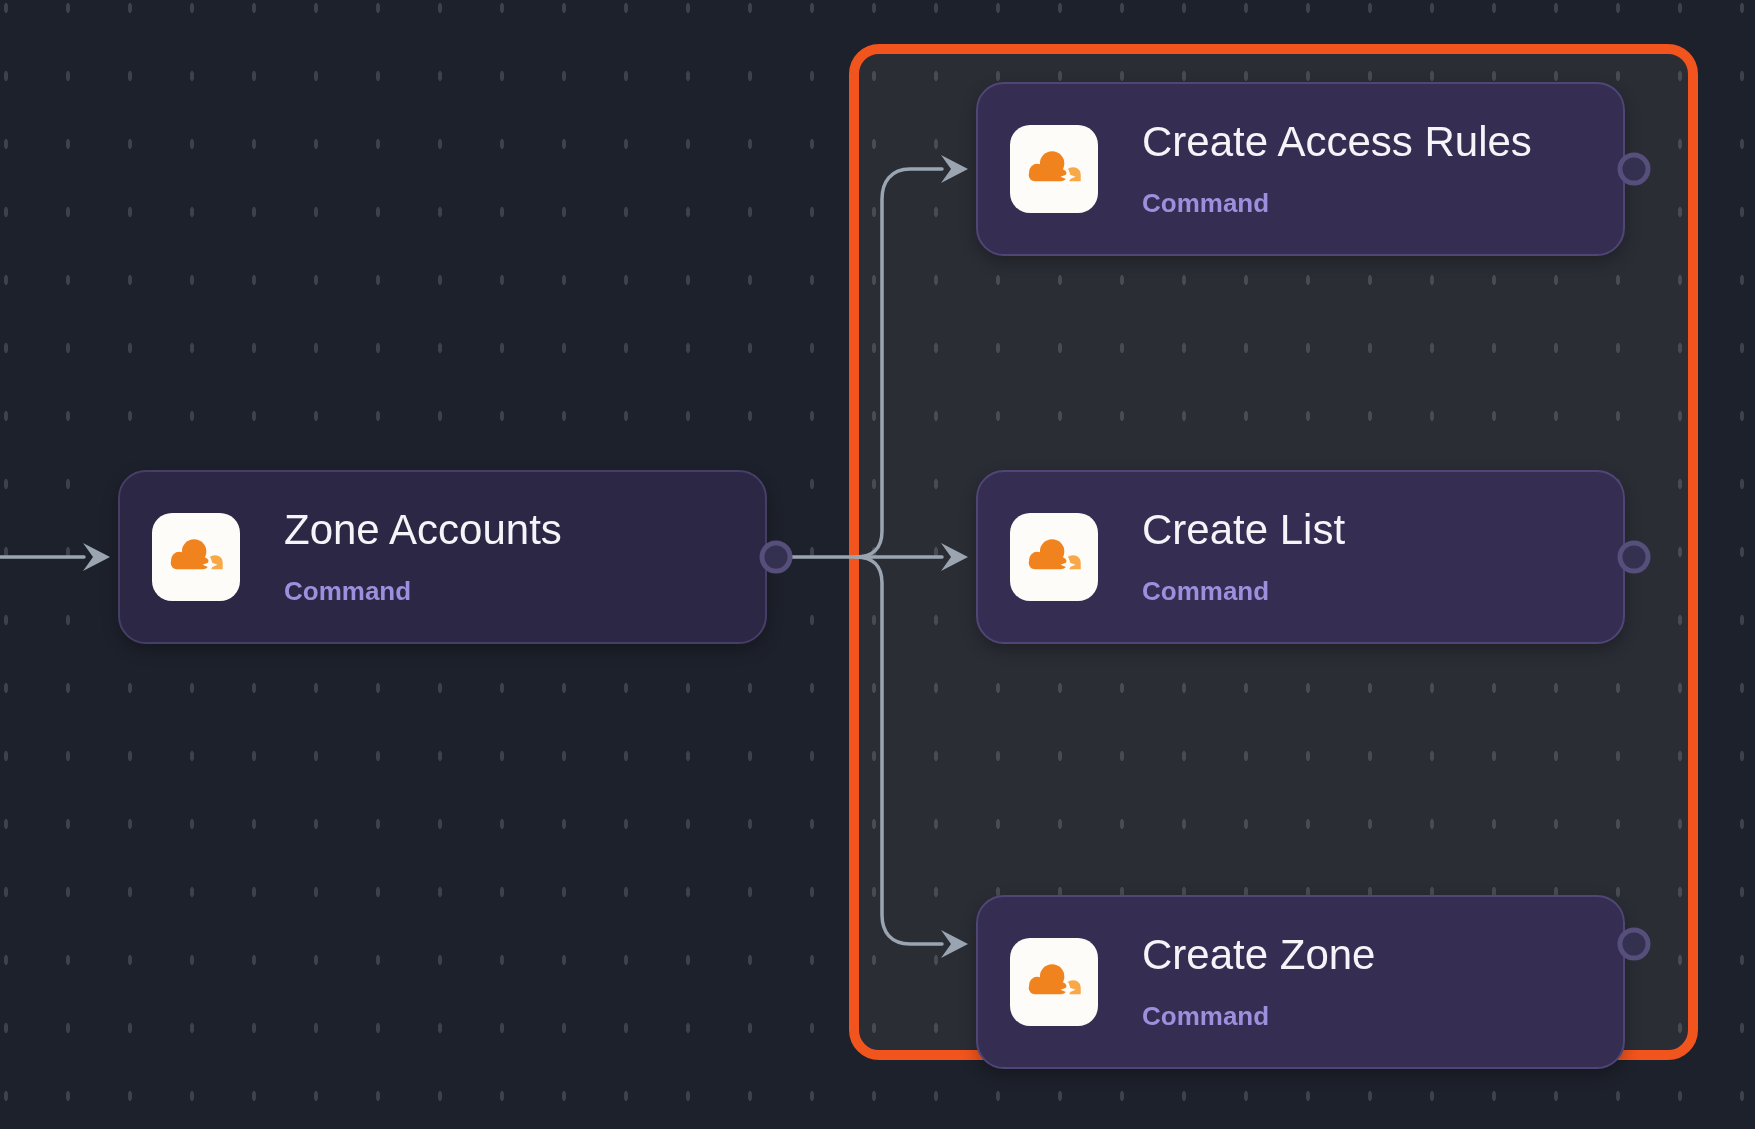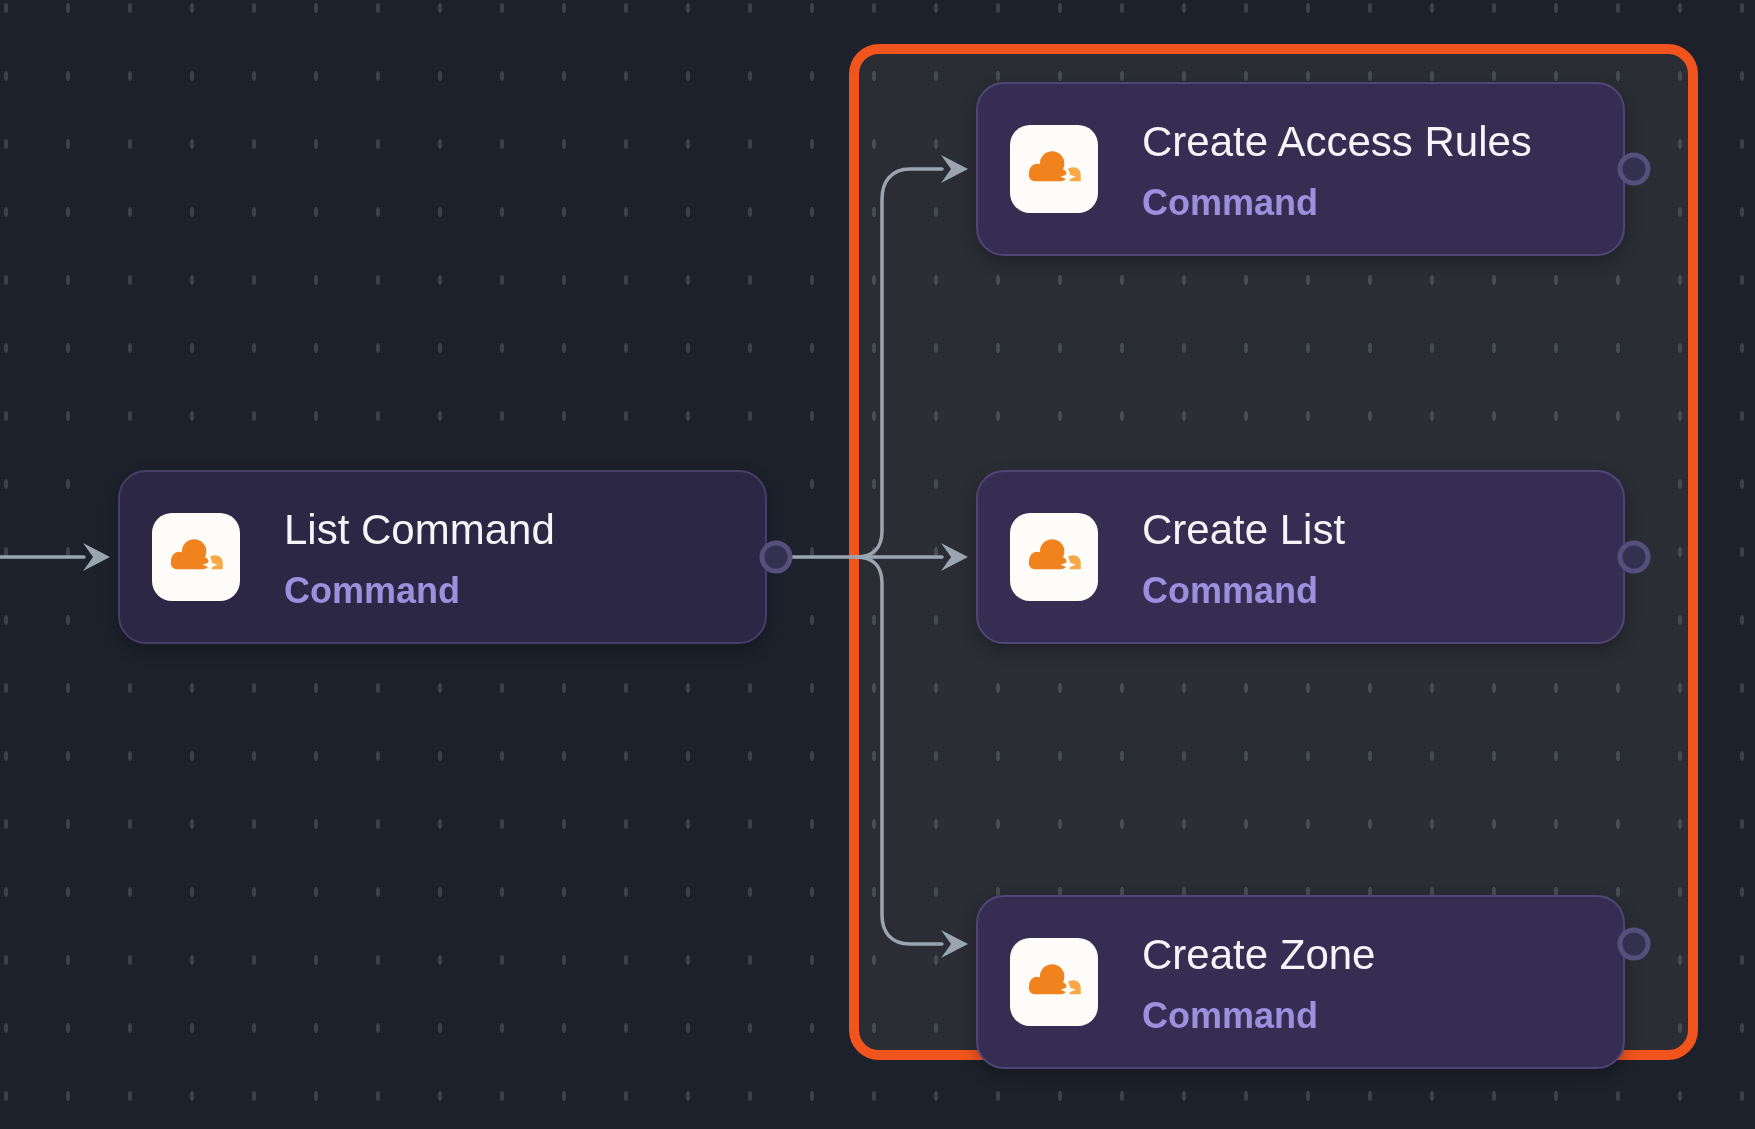--- a/index.html
+++ b/index.html
@@ -63,21 +63,21 @@
     border-radius: 20px;
     display: flex; align-items: center; justify-content: center;
   }
   .node-text { display: flex; flex-direction: column; gap: 26px; }
   .node-title {
     font-size: 42px; line-height: 42px; font-weight: 400;
     color: var(--node-title, #f5f4f8);
     white-space: nowrap;
   }
   .node-subtitle {
-    font-size: 36px; line-height: 28px; font-weight: 700;
+    font-size: 26px; line-height: 28px; font-weight: 700;
     color: var(--node-subtitle, #9c90de);
     white-space: nowrap;
   }
   .cloud-light  { fill: var(--cloud-light, #f9a848); }
   .cloud-halo   { fill: var(--icon-bg, #fdfcf8); }
   .cloud-main   { fill: var(--cloud-orange, #f0831e); }
   .sparkle      { fill: var(--icon-bg, #fdfcf8); }
 </style>
 </head>
 <body>
@@ -99,21 +99,21 @@
           </g>
         <g class="cloud-main">
             <circle cx="30" cy="26" r="13"></circle>
             <circle cx="14" cy="35" r="8.5"></circle>
             <rect x="5" y="32" width="41" height="13" rx="6.5"></rect>
           </g>
         <path class="sparkle" d="M47 32 L49.3 38 L55 40.3 L49.3 42.6 L47 48.6 L44.7 42.6 L39 40.3 L44.7 38 Z"></path>
       </svg>
     </div>
     <div class="node-text">
-      <div class="node-title">List Command</div>
+      <div class="node-title">Zone Accounts</div>
       <div class="node-subtitle">Command</div>
     </div>
   </div>
 
   <div class="node node--selected node--create-access-rules">
     <div class="node-icon">
       <svg width="60" height="60" viewBox="0 0 64 64" aria-hidden="true">
         <path class="cloud-light" d="M43 45 L43 39 C43 33 48 30 52.5 30 C58 30 60.5 34 60.5 38.5 L60.5 45 Z"></path>
         <g class="cloud-halo">
             <circle cx="30" cy="26" r="16"></circle>

